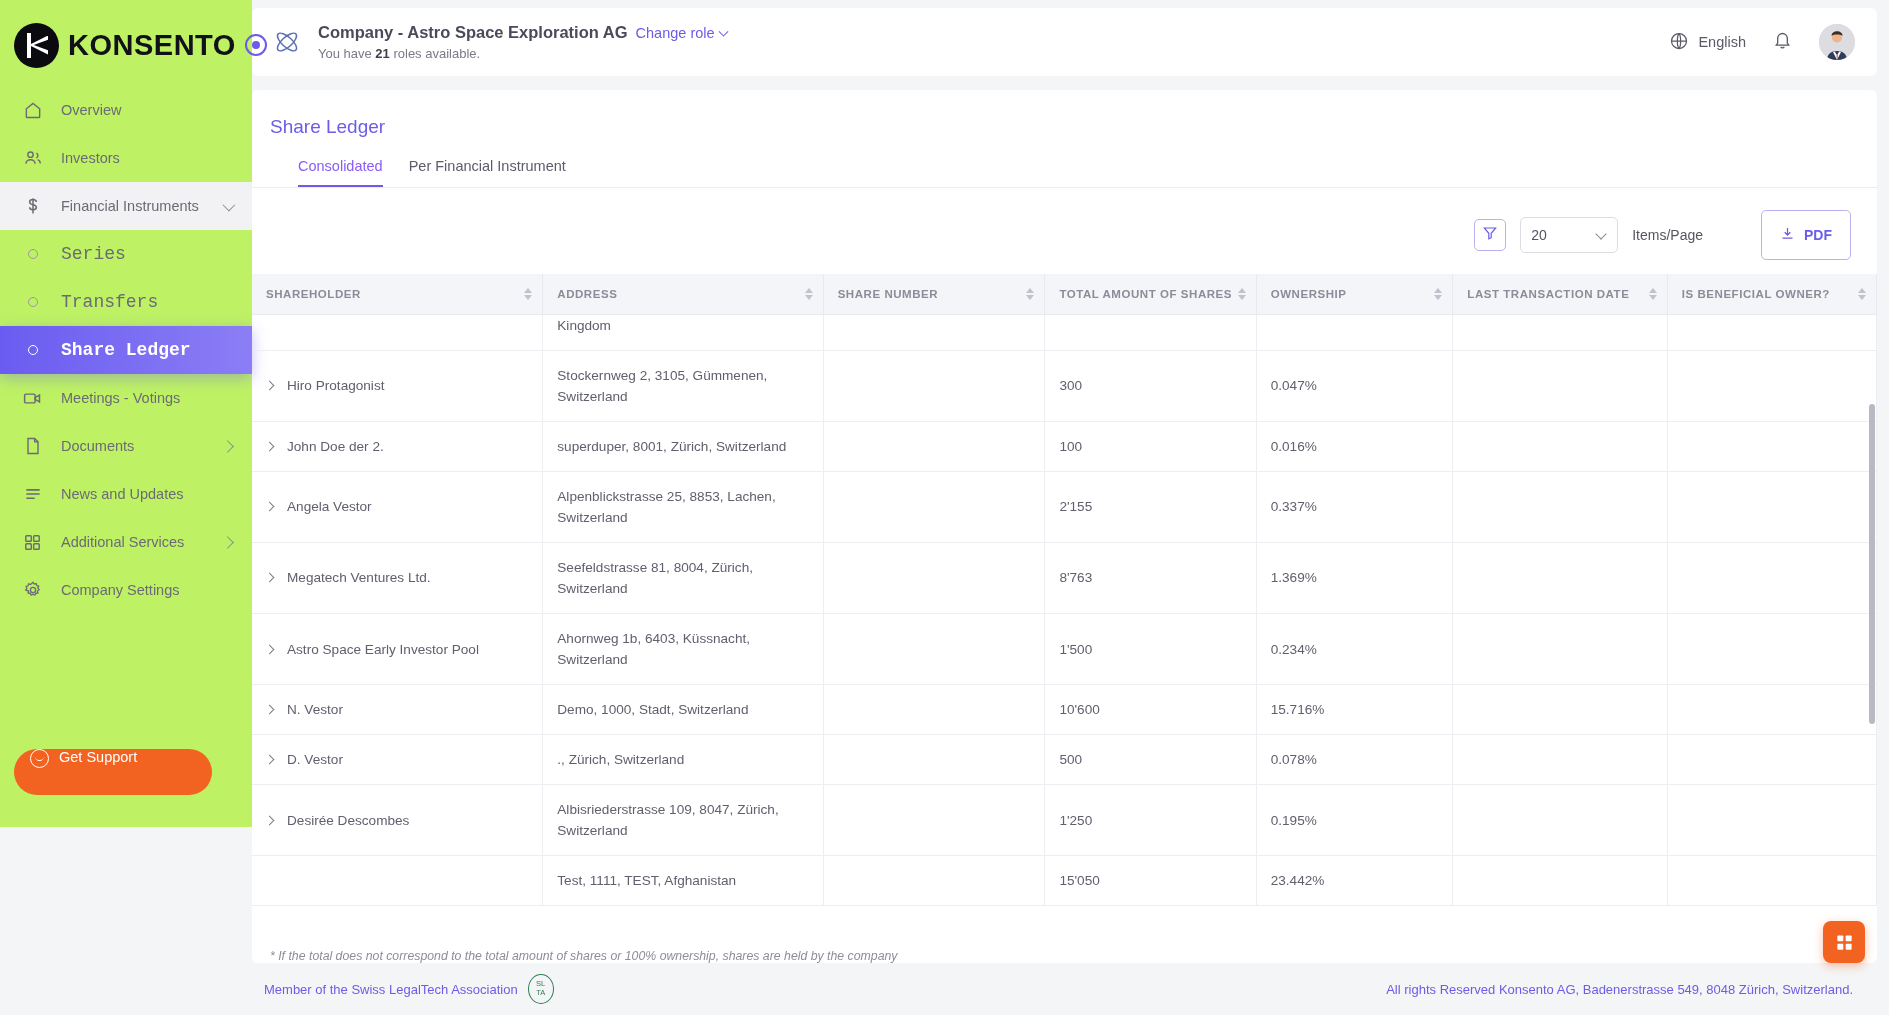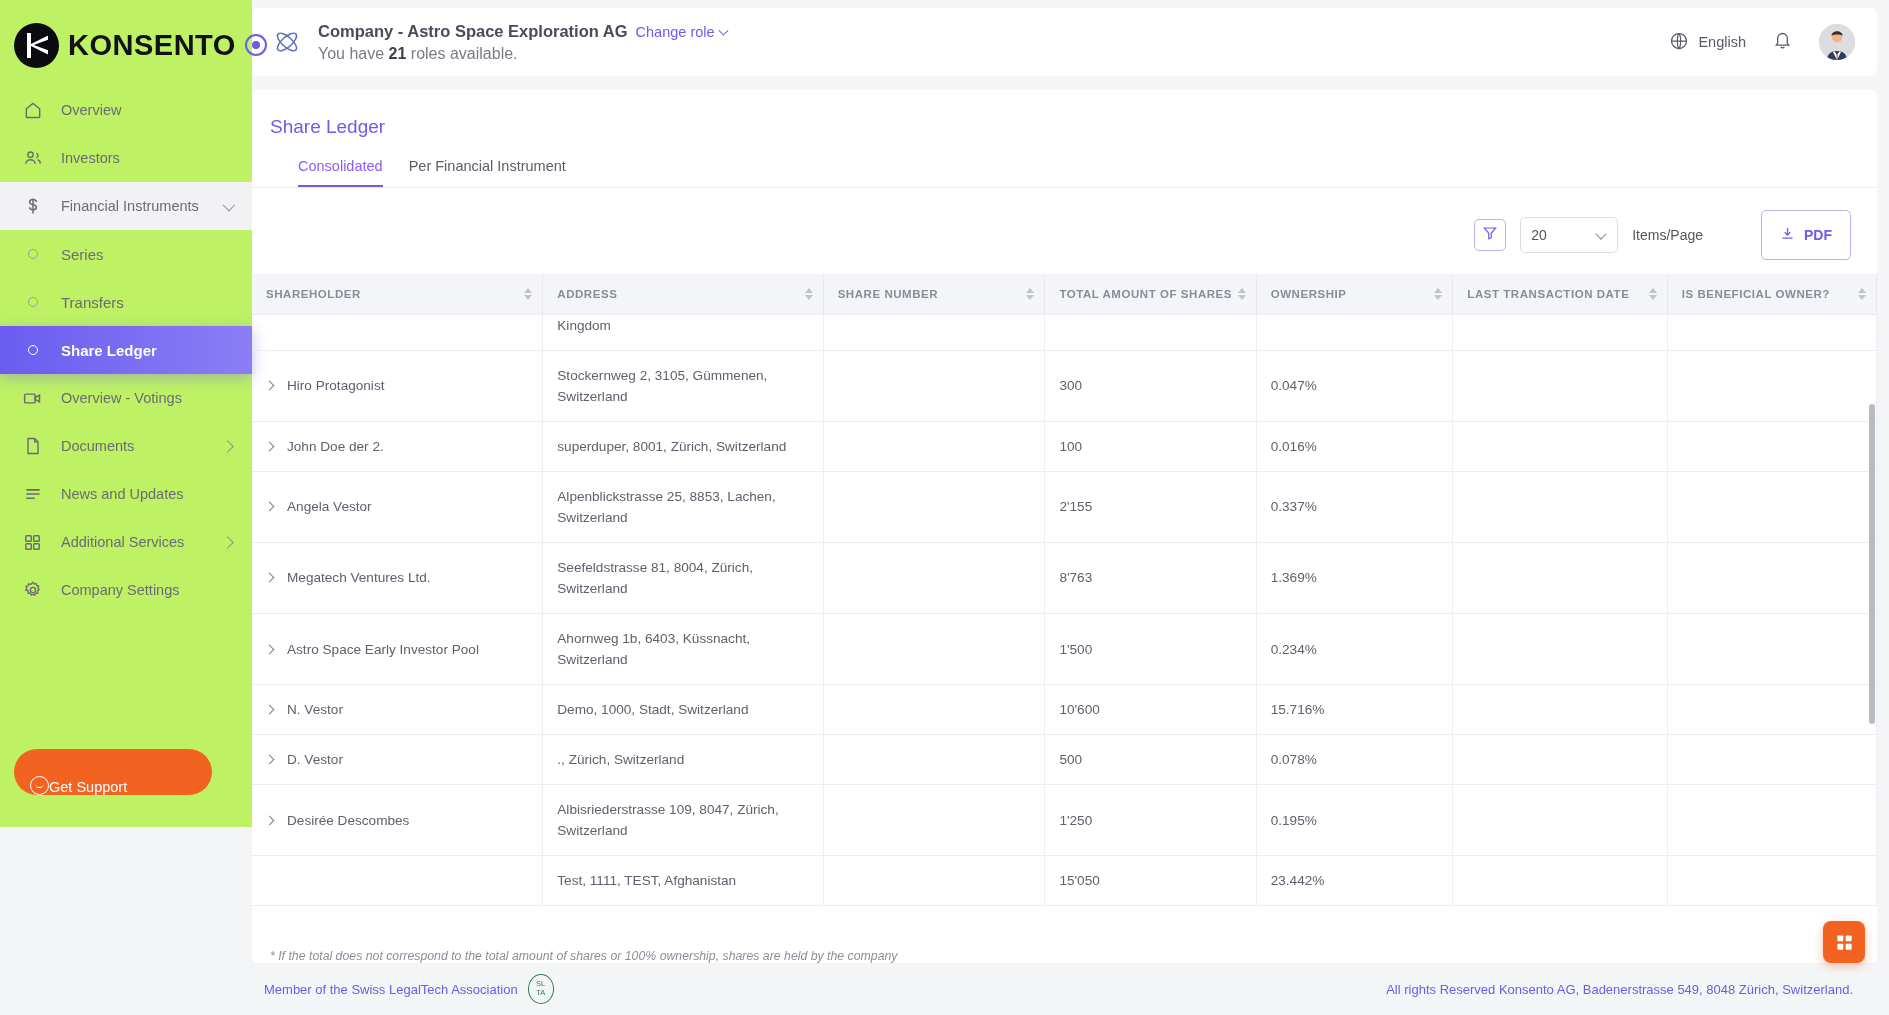--- a/index.html
+++ b/index.html
@@ -52,39 +52,39 @@
     padding-left: 22px; gap: 18px; cursor: pointer; position: relative;
     color: #6b6b76; font-size: 14.5px;
   }
   .nav-item .ico { width: 21px; height: 21px; flex: none; display:flex; align-items:center; justify-content:center; }
   .nav-item.group-open { background: #f2f2f4; }
   .nav-item.active {
     background: linear-gradient(90deg,#6a5cf0 0%, #8b7ef5 100%);
     color: #fff; font-weight: 600;
     box-shadow: 0 4px 14px rgba(106,92,240,.38);
   }
-  .nav-item.sub { font-size: 15px; }
+  .nav-item.sub { font-size: 18px; font-family: Liberation Mono, monospace; }
   .sub-bullet {
     width: 10px; height: 10px; border-radius: 50%;
     border: 1.6px solid #9a9aa5; display: block;
   }
   .nav-item.active .sub-bullet { border-color: #fff; }
   .chev {
     margin-left: auto; margin-right: 20px;
     width: 9px; height: 9px; border-right: 1.8px solid #8e8e99;
     border-bottom: 1.8px solid #8e8e99;
   }
   .chev.down { transform: rotate(45deg) translateY(-2px); }
   .chev.right { transform: rotate(-45deg); }
 
   .support-btn {
     position: absolute; left: 14px; bottom: 32px;
     width: 198px; height: 46px; border-radius: 23px;
     background: #f26322; color: #fff; font-size: 14.5px;
-    display: flex; align-items: flex-end; padding-left: 16px;
+    display: flex; align-items: flex-start; gap: 10px; padding-left: 16px;
     cursor: pointer; border: none;
   }
   .support-btn .sm {
     width: 19px; height: 19px; border-radius: 50%;
     border: 1.8px solid #fff; position: relative; flex: none;
   }
   .support-btn .sm::after {
     content: ""; position: absolute; left: 4px; top: 5px;
     width: 9px; height: 5px; border-bottom: 1.6px solid #fff;
     border-radius: 0 0 8px 8px;
@@ -97,21 +97,21 @@
     height: 68px; background: #fff; margin: 8px 12px 0 0;
     border-radius: 6px; display: flex; align-items: center;
     padding: 0 22px 0 18px; gap: 14px;
   }
   .orbit-icon { width: 34px; height: 34px; flex: none; }
   .co-title { font-size: 16.5px; font-weight: 700; color: #4a4a5a; }
   .change-role { color: #6c5ce7; font-size: 14.5px; margin-left: 8px; cursor: pointer; font-weight: 400; }
   .change-role .cc { display: inline-block; width: 7px; height: 7px;
     border-right: 1.6px solid #6c5ce7; border-bottom: 1.6px solid #6c5ce7;
     transform: rotate(45deg) translate(-2px,-2px); margin-left: 5px; }
-  .co-sub { font-size: 16px; color: #7a7a88; margin-top: 4px; }
+  .co-sub { font-size: 13px; color: #7a7a88; margin-top: 4px; }
   .co-sub b { color: #3e3e4c; }
   .top-right { margin-left: auto; display: flex; align-items: center; gap: 26px; }
   .lang { display: flex; align-items: center; gap: 9px; color: #5a5a68; font-size: 14.5px; cursor: pointer; }
   .avatar {
     width: 36px; height: 36px; border-radius: 50%;
     background: #d8d8dd; overflow: hidden; cursor: pointer; flex: none;
     display: flex; align-items: flex-end; justify-content: center;
   }
 
   .card {
@@ -283,21 +283,21 @@
       <span>Share Ledger</span>
     </div>
 
     <div class="nav-item">
       <span class="ico">
         <svg width="21" height="21" viewBox="0 0 24 24" fill="none" stroke="#6b6b76" stroke-width="1.7">
             <rect x="3" y="7" width="12" height="10" rx="1.4"></rect>
             <path d="M15 11l5-3v8l-5-3z"></path>
           </svg>
       </span>
-      <span>Overview - Votings</span>
+      <span>Meetings - Votings</span>
     </div>
 
     <div class="nav-item">
       <span class="ico">
         <svg width="20" height="20" viewBox="0 0 24 24" fill="none" stroke="#6b6b76" stroke-width="1.7">
             <path d="M6 3h8l4 4v14H6z"></path>
             <path d="M14 3v4h4"></path>
           </svg>
       </span>
       <span>Documents</span>

